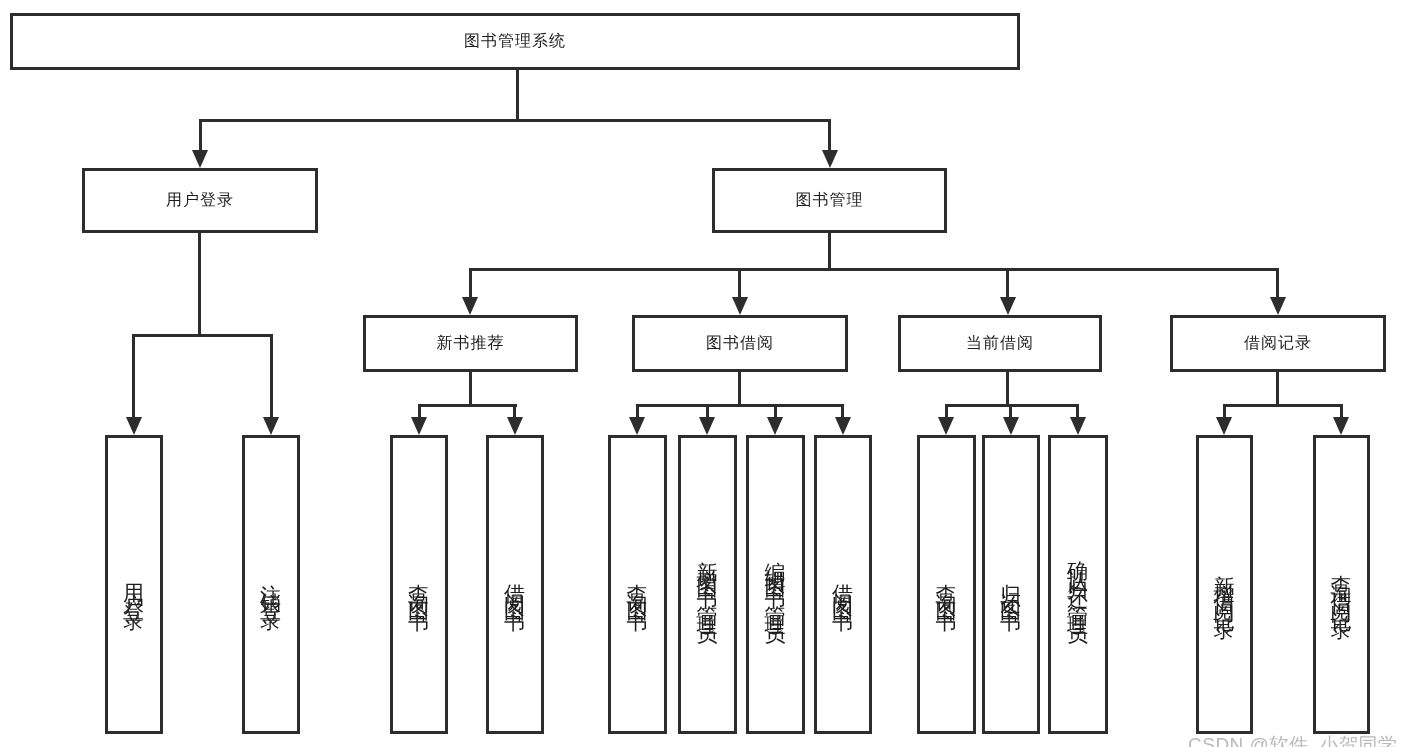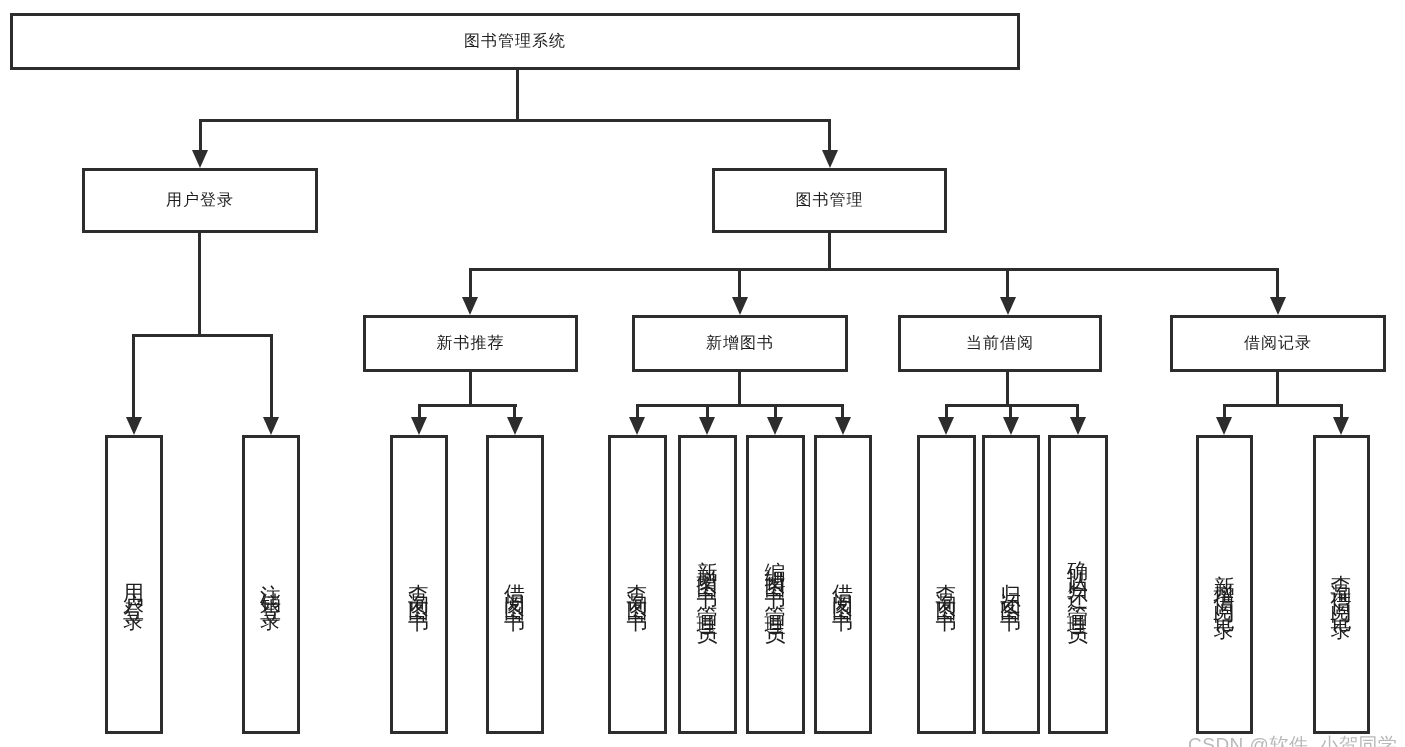--- a/index.html
+++ b/index.html
@@ -93,21 +93,21 @@
   <div class="arrow" style="left:732px;top:297px;"></div>
   <div class="vline" style="left:1006px;top:268px;height:31px;"></div>
   <div class="arrow" style="left:1000px;top:297px;"></div>
   <div class="vline" style="left:1276px;top:268px;height:31px;"></div>
   <div class="arrow" style="left:1270px;top:297px;"></div>
 
   <div class="box" style="left:363px;top:315px;width:215px;height:57px;">
     <span>新书推荐</span>
   </div>
   <div class="box" style="left:632px;top:315px;width:216px;height:57px;">
-    <span>新增图书</span>
+    <span>图书借阅</span>
   </div>
   <div class="box" style="left:898px;top:315px;width:204px;height:57px;">
     <span>当前借阅</span>
   </div>
   <div class="box" style="left:1170px;top:315px;width:216px;height:57px;">
     <span>借阅记录</span>
   </div>
 
   <div class="vline" style="left:469px;top:371px;height:36px;"></div>
   <div class="hline" style="left:418px;top:404px;width:99px;"></div>

